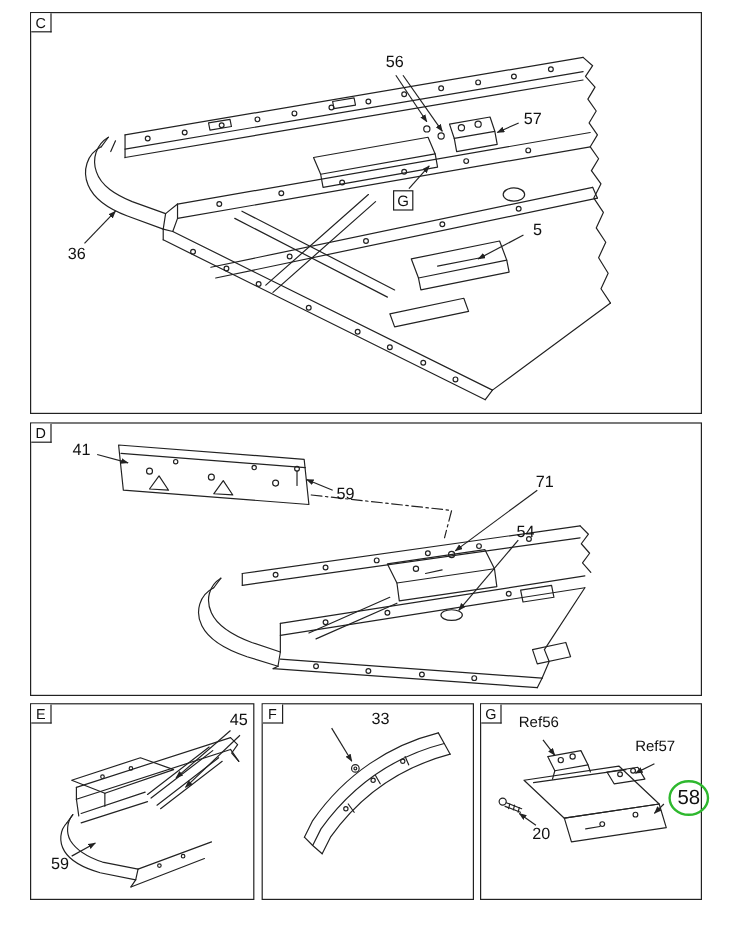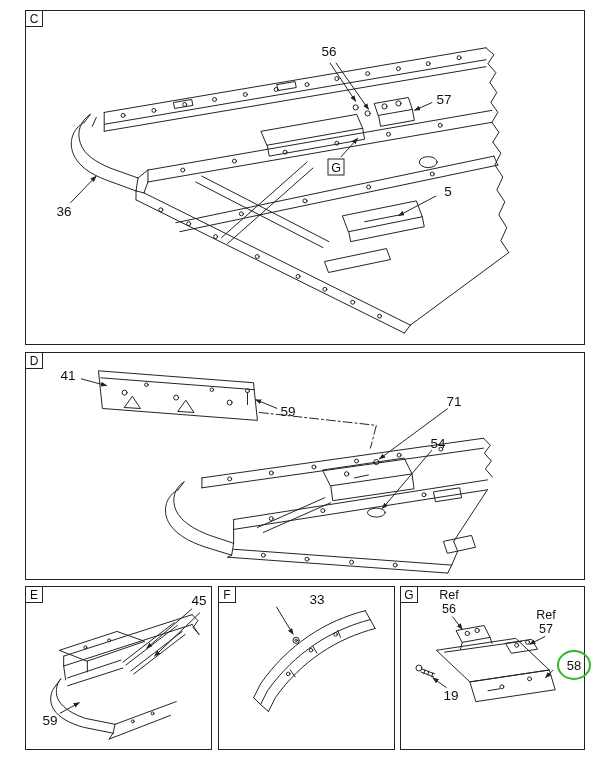--- a/index.html
+++ b/index.html
@@ -21,25 +21,25 @@
     background:#fff; font-size:12px; display:flex; align-items:center; justify-content:center;
   }
   .callout {
     position:absolute; transform:translate(-50%,-50%); z-index:2;
     font-size:13.5px; white-space:nowrap; background:transparent;
   }
   .callout.boxed {
     border:1px solid #222; width:17px; height:17px; background:#fff;
     display:flex; align-items:center; justify-content:center; font-size:12.5px;
   }
-  .two-line { display:flex; flex-direction:column; align-items:center; line-height:1.1; font-size:12.5px; }
+  .two-line { display:flex; flex-direction:row; align-items:center; line-height:1.1; font-size:12.5px; }
   .ring {
     position:absolute; z-index:4; width:34px; height:30px;
     border:2.5px solid var(--highlight,#2eb82e); border-radius:50%;
-    display:flex; align-items:center; justify-content:center; font-size:13px;
+    display:flex; align-items:center; justify-content:center; font-size:17px;
   }
   .footer {
     position:absolute; left:0; right:0; top:755px; height:18px;
     display:flex; justify-content:space-between; align-items:center;
     padding:0 14px 0 8px; font-size:12px;
   }
 </style>
 </head>
 <body>
 
@@ -377,17 +377,17 @@
       <span>Ref</span>
       <span>56</span>
     </span>
     <span class="callout two-line" style="left:145px; top:36px;">
       <span>Ref</span>
       <span>57</span>
     </span>
     <span class="ring" style="left:156px; top:63px;">
       <span>58</span>
     </span>
-    <span class="callout" style="left:50px; top:108px;">19</span>
+    <span class="callout" style="left:50px; top:108px;">20</span>
   </section>
 
 
 </div>
 
 </body></html>

